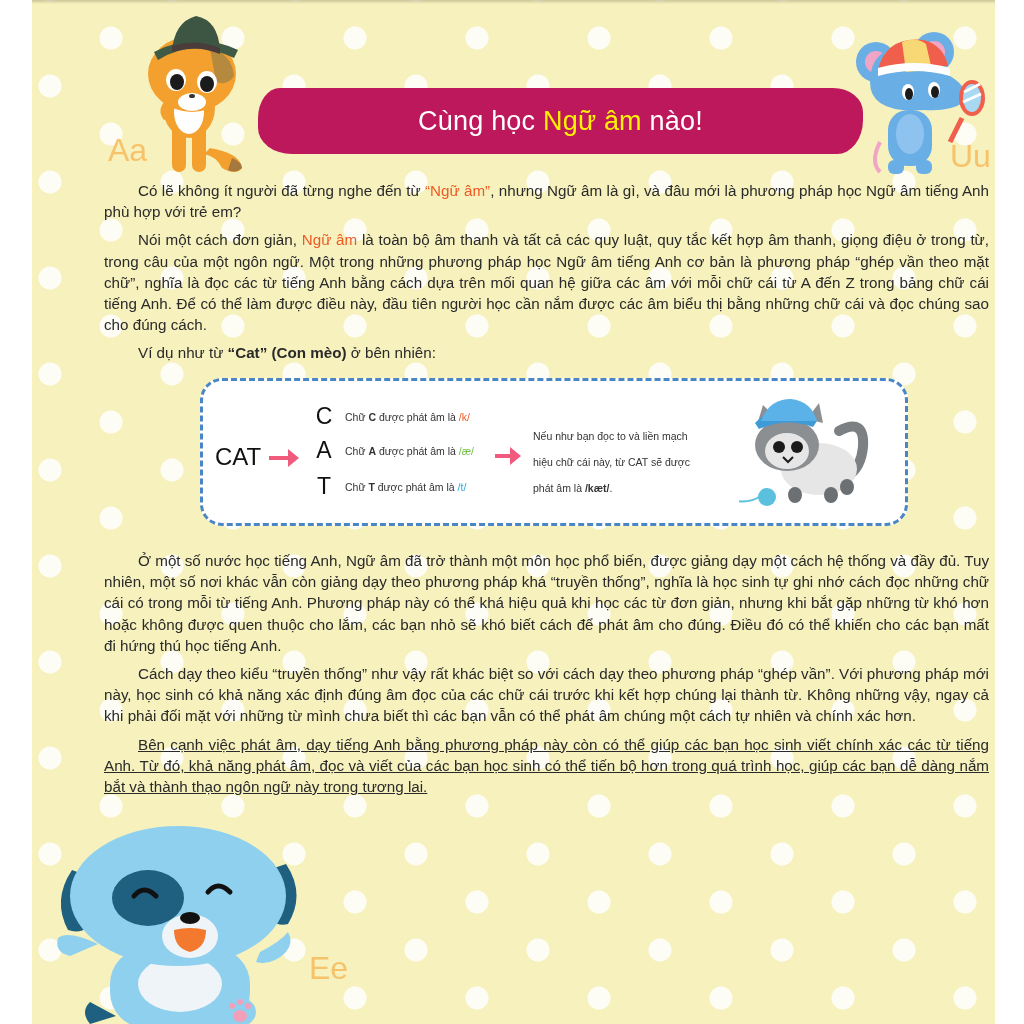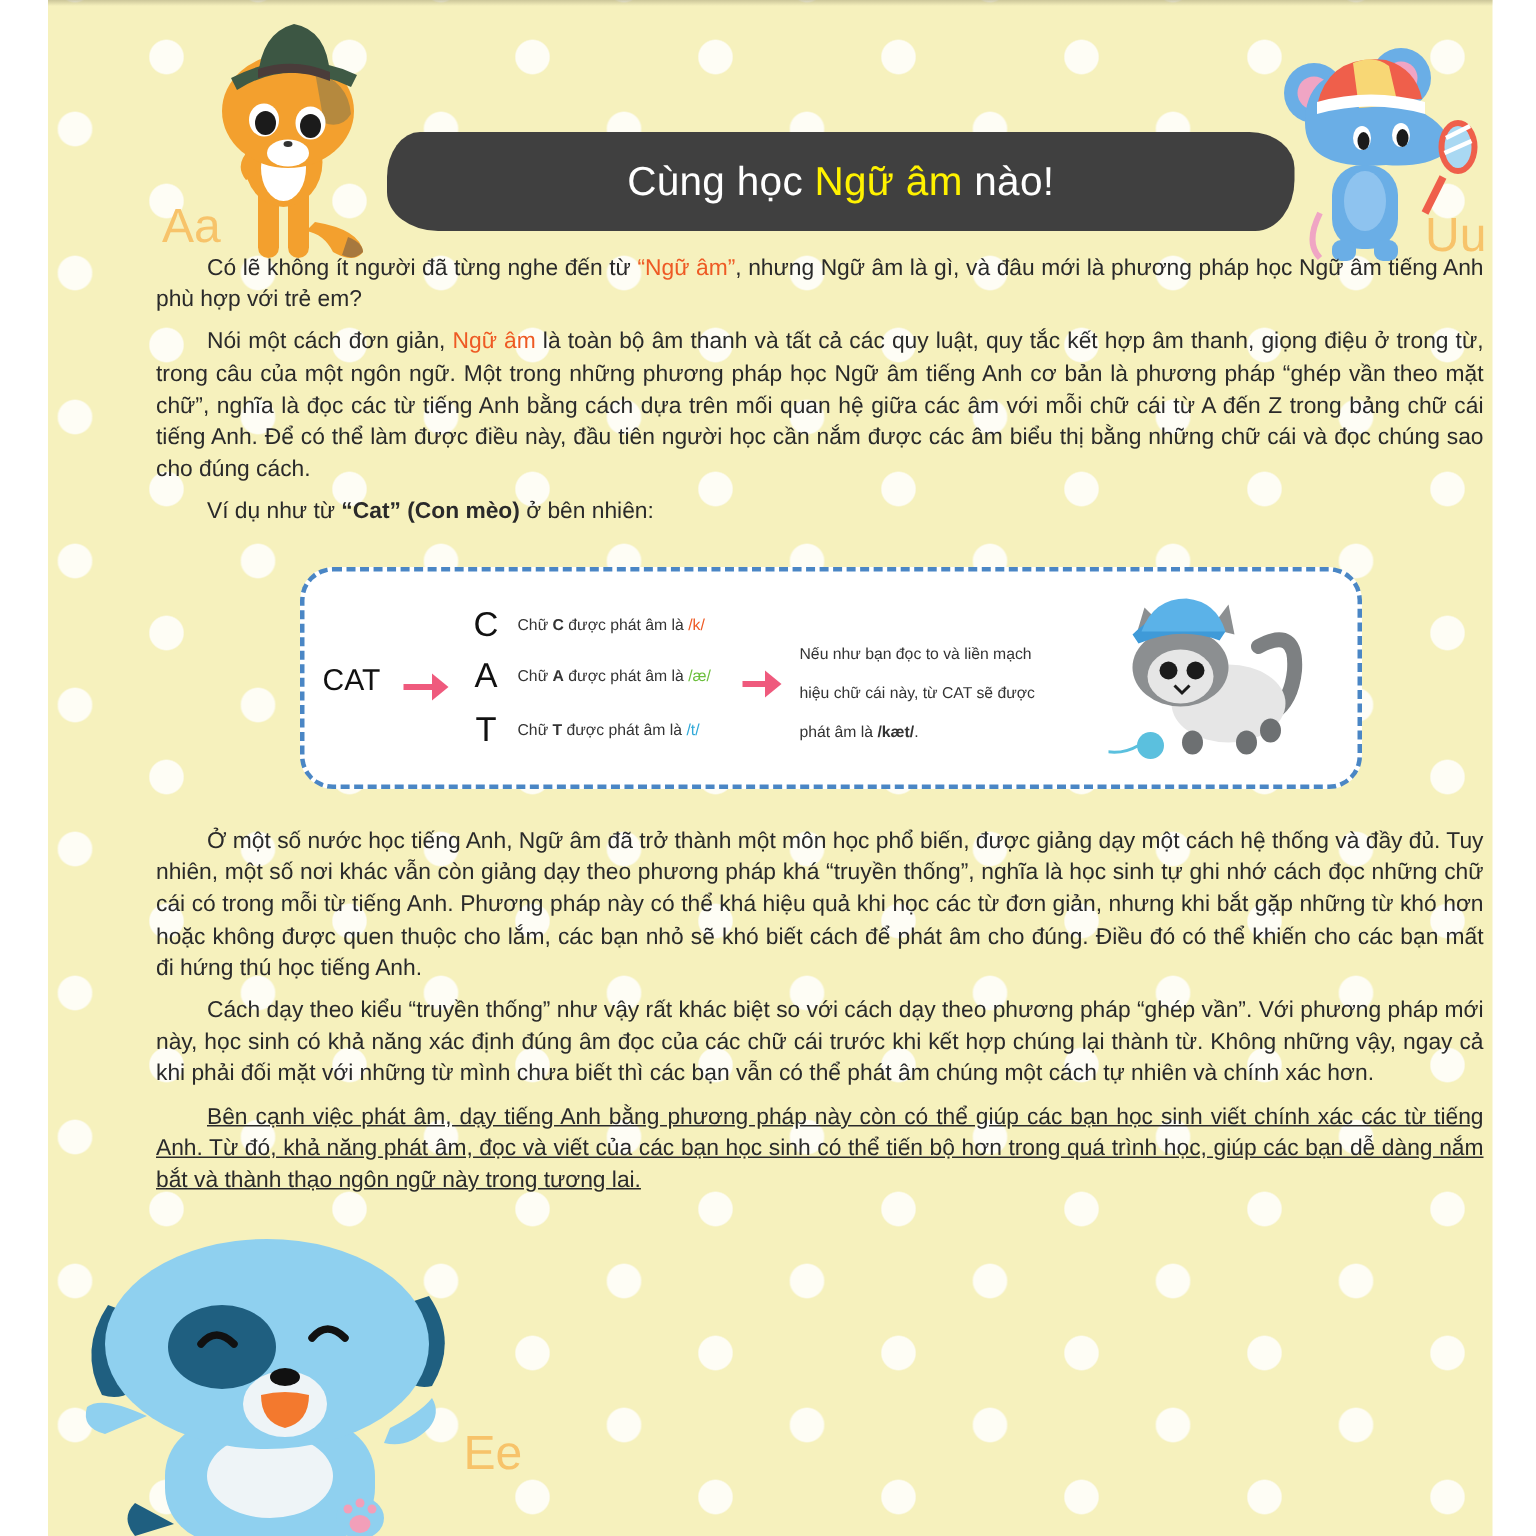--- a/index.html
+++ b/index.html
@@ -14,40 +14,40 @@
         radial-gradient(circle, rgba(255,255,255,0.85) 0 11px, transparent 12px);
       background-size: 122px 96px, 122px 96px;
       background-position: 18px -10px, 79px 38px;
       overflow: hidden;
     }
     .page-top-shadow { position: absolute; left: 32px; top: 0; width: 963px; height: 4px; background: linear-gradient(#b9b38a, transparent); opacity: .7; }
 
     
     .banner {
       position: absolute; left: 258px; top: 88px; width: 605px; height: 66px;
-      background: #404040;
+      background: #be185d;
       border-radius: 22px 30px 26px 34px / 30px 24px 34px 26px;
       display: flex; align-items: center; justify-content: center;
     }
     .banner-title { font-family: "Liberation Sans", sans-serif; font-size: 27px; color: #ffffff; font-weight: normal; letter-spacing: 0.2px; }
     .banner-title .hl { color: #fff200; }
 
-    .content { position: absolute; left: 104px; top: 168px; width: 885px; font-size: 15.2px; line-height: 21.2px; color: #2a2a2a; }
+    .content { position: absolute; left: 104px; top: 180px; width: 885px; font-size: 15.2px; line-height: 21.2px; color: #2a2a2a; }
     .para { text-indent: 34px; text-align: justify; margin-bottom: 7px; }
     .orange { color: #ee5a24; }
     .bold { font-weight: bold; }
 
     
     .example-box {
       position: absolute; left: 200px; top: 378px; width: 708px; height: 148px;
       background: #ffffff;
       border: 3px dashed #4a86c5;
       border-radius: 22px;
     }
-    .cat-word { position: absolute; left: 12px; top: 62px; font-size: 20px; color: #111; }
+    .cat-word { position: absolute; left: 12px; top: 62px; font-size: 24px; color: #111; }
     .arrow { position: absolute; height: 4px; background: #ef5a7d; }
     .arrow::after { content: ""; position: absolute; right: -8px; top: -7px; border-left: 11px solid #ef5a7d; border-top: 9px solid transparent; border-bottom: 9px solid transparent; }
     .letter-row { position: absolute; left: 108px; display: flex; align-items: center; }
     .big-letter { width: 26px; font-size: 23px; color: #111; text-align: center; }
     .letter-desc { margin-left: 8px; font-size: 10.5px; color: #333; }
     .letter-desc .b { font-weight: bold; }
     .ph-k { color: #ee5a24; }
     .ph-ae { color: #6cbf3d; }
     .ph-t { color: #2fa8d8; }
     .result-text { position: absolute; left: 330px; top: 42px; width: 200px; font-size: 10.5px; line-height: 26px; color: #333; text-align: left; }

